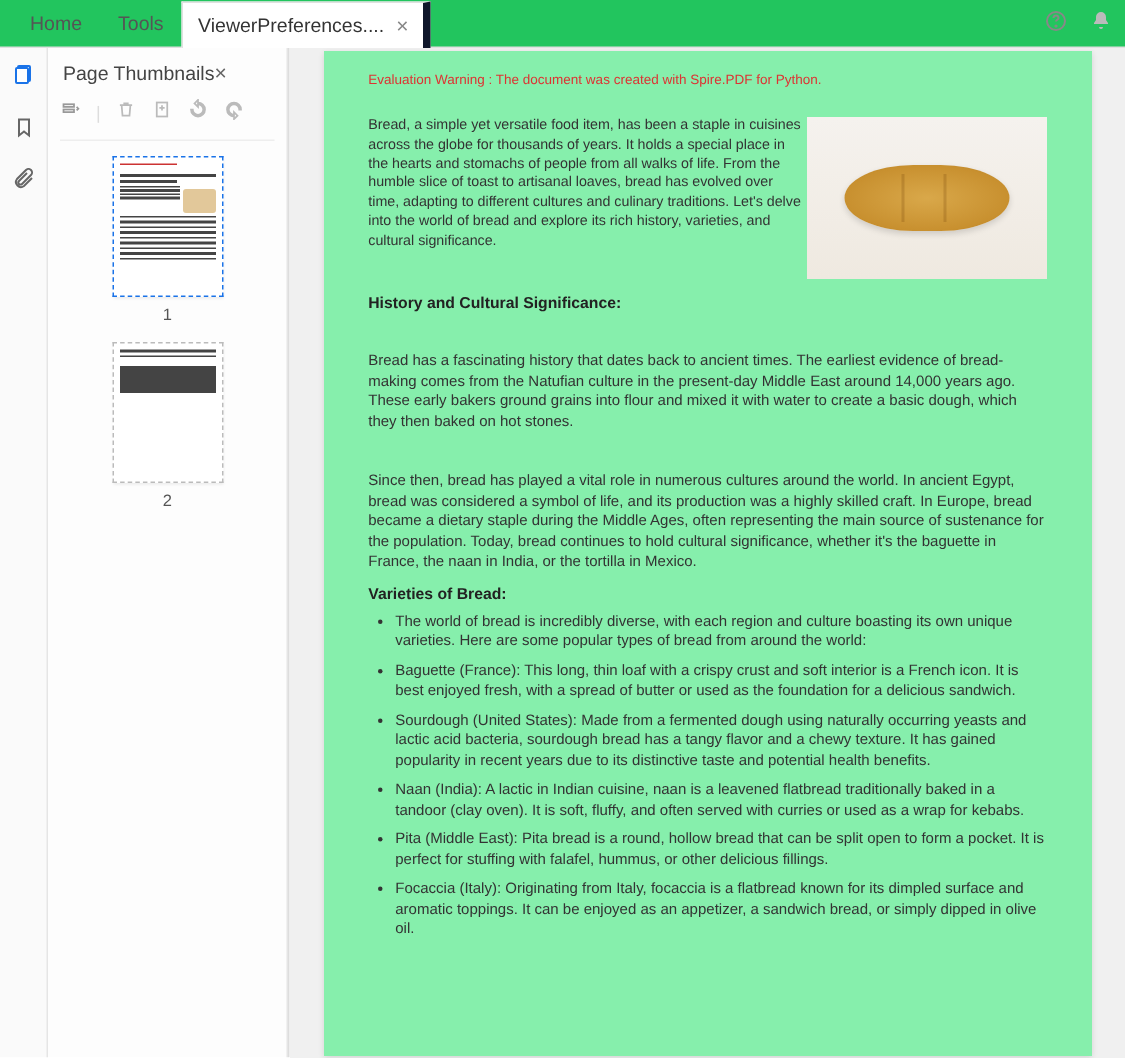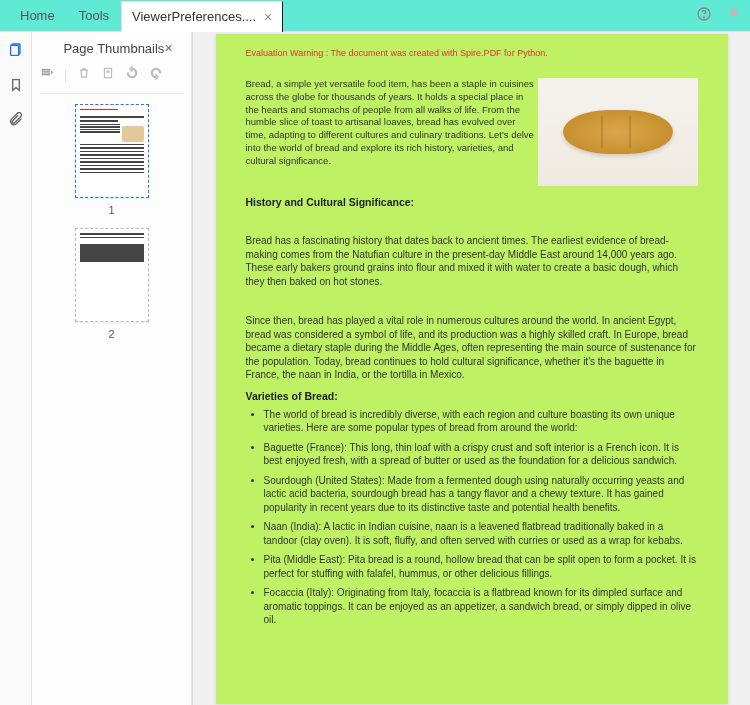--- a/index.html
+++ b/index.html
@@ -1,43 +1,43 @@
 <!DOCTYPE html>
 <html><head>
 <meta charset="utf-8">
 <style>
 * { box-sizing: border-box; margin: 0; padding: 0; }
 body { font-family: "Segoe UI", Arial, sans-serif; font-size: 12px; background: #fff; width: 750px; height: 705px; overflow: hidden; color: #333; }
-.topbar { height: 32px; background: #5eead4; border-bottom: 1px solid #e0e0e0; display: flex; align-items: center; justify-content: space-between; padding: 0 8px; }
+.topbar { height: 32px; background: #22c55e; border-bottom: 1px solid #e0e0e0; display: flex; align-items: center; justify-content: space-between; padding: 0 8px; }
 .topbar-left { display: flex; align-items: center; height: 100%; }
 .tab-plain { padding: 0 12px; color: #555; font-size: 13px; cursor: default; height: 100%; display: flex; align-items: center; }
-.tab-active { padding: 2px 10px; background: #fff; border-top: 1px solid #e0e0e0; border-left: 1px solid #e0e0e0; border-right: 1px solid #0f172a; height: 100%; display: flex; align-items: center; font-size: 13px; color: #333; position: relative; margin-bottom: -1px; }
+.tab-active { padding: 2px 10px; background: #fff; border-top: 1px solid #e0e0e0; border-left: 1px solid #e0e0e0; border-right: 5px solid #0f172a; height: 100%; display: flex; align-items: center; font-size: 13px; color: #333; position: relative; margin-bottom: -1px; }
 .tab-close { margin-left: 8px; color: #888; font-size: 14px; }
 .topbar-right { display: flex; align-items: center; gap: 14px; color: #888; }
 .topbar-right svg { width: 16px; height: 16px; }
 .main { display: flex; height: calc(705px - 32px); }
 .left-rail { width: 32px; background: #fafafa; border-right: 1px solid #e5e5e5; display: flex; flex-direction: column; align-items: center; padding-top: 10px; gap: 16px; }
 .left-rail svg { width: 16px; height: 16px; }
 .rail-active { color: #1a73e8; stroke: #1a73e8; }
 .rail-item { color: #666; }
 .thumb-panel { width: 160px; background: #fdfdfd; border-right: 1px solid #e5e5e5; padding: 6px 8px; display: flex; flex-direction: column; }
-.thumb-header { display: flex; justify-content: center; align-items: center; padding: 2px 2px 8px; font-size: 13px; color: #444; margin-left: 13px; }
+.thumb-header { display: flex; justify-content: flex-start; align-items: center; padding: 2px 2px 8px; font-size: 13px; color: #444; }
 .thumb-close { color: #666; font-size: 14px; cursor: pointer; }
 .thumb-toolbar { display: flex; align-items: center; gap: 10px; padding: 2px 0 10px; border-bottom: 1px solid #eee; margin-bottom: 10px; color: #999; }
 .thumb-toolbar svg { width: 14px; height: 14px; }
 .thumb-list { flex: 1; overflow: auto; display: flex; flex-direction: column; align-items: center; gap: 6px; }
 .thumb-card { width: 74px; height: 94px; border: 1px dashed #bbb; background: #fff; box-shadow: 0 1px 2px rgba(0,0,0,0.08); padding: 4px; display: flex; flex-direction: column; gap: 2px; }
 .thumb-card.sel { border: 1px dashed #1a73e8; }
 .thumb-line { height: 1.5px; background: #444; width: 100%; }
 .thumb-line.short { width: 60%; }
 .thumb-img { width: 22px; height: 16px; background: #e2c89a; align-self: flex-end; border-radius: 2px; margin-top: 2px; }
 .thumb-block { background: #444; height: 18px; width: 100%; margin-top: 4px; }
 .thumb-num { font-size: 11px; color: #555; margin-bottom: 6px; }
 .viewer { flex: 1; background: #f0f0f0; position: relative; overflow: auto; border-left: 1px solid #ddd; }
-.page { width: 512px; min-height: 670px; background: #bef264; margin: 2px auto 10px; box-shadow: 0 1px 4px rgba(0,0,0,0.12); padding: 14px 30px 20px; position: relative; }
+.page { width: 512px; min-height: 670px; background: #86efac; margin: 2px auto 10px; box-shadow: 0 1px 4px rgba(0,0,0,0.12); padding: 14px 30px 20px; position: relative; }
 .eval-warn { color: #d33; font-size: 9px; text-align: left; margin-bottom: 20px; }
 .doc-title { font-weight: bold; font-size: 15px; color: #222; margin-bottom: 10px; line-height: 1.25; }
 .intro-wrap { display: flex; margin-bottom: 10px; }
 .intro-text { flex: 1; font-size: 9.5px; line-height: 1.35; color: #333; }
 .intro-img { width: 160px; height: 108px; background: linear-gradient(180deg,#f5f2ee 0%,#efe9e0 100%); display: flex; align-items: center; justify-content: center; position: relative; flex-shrink: 0; }
 .bread { width: 110px; height: 44px; background: radial-gradient(ellipse at center,#d9a84a 0%,#c8902f 70%,#b07820 100%); border-radius: 50% / 60%; position: relative; box-shadow: 0 2px 4px rgba(0,0,0,0.15); }
 .bread::before, .bread::after { content:""; position:absolute; top:6px; bottom:6px; width:2px; background: rgba(120,70,10,0.25); }
 .bread::before { left: 35%; }
 .bread::after { left: 60%; }
 .sec-title { font-weight: bold; font-size: 10.5px; margin: 8px 0 6px; color: #222; }

